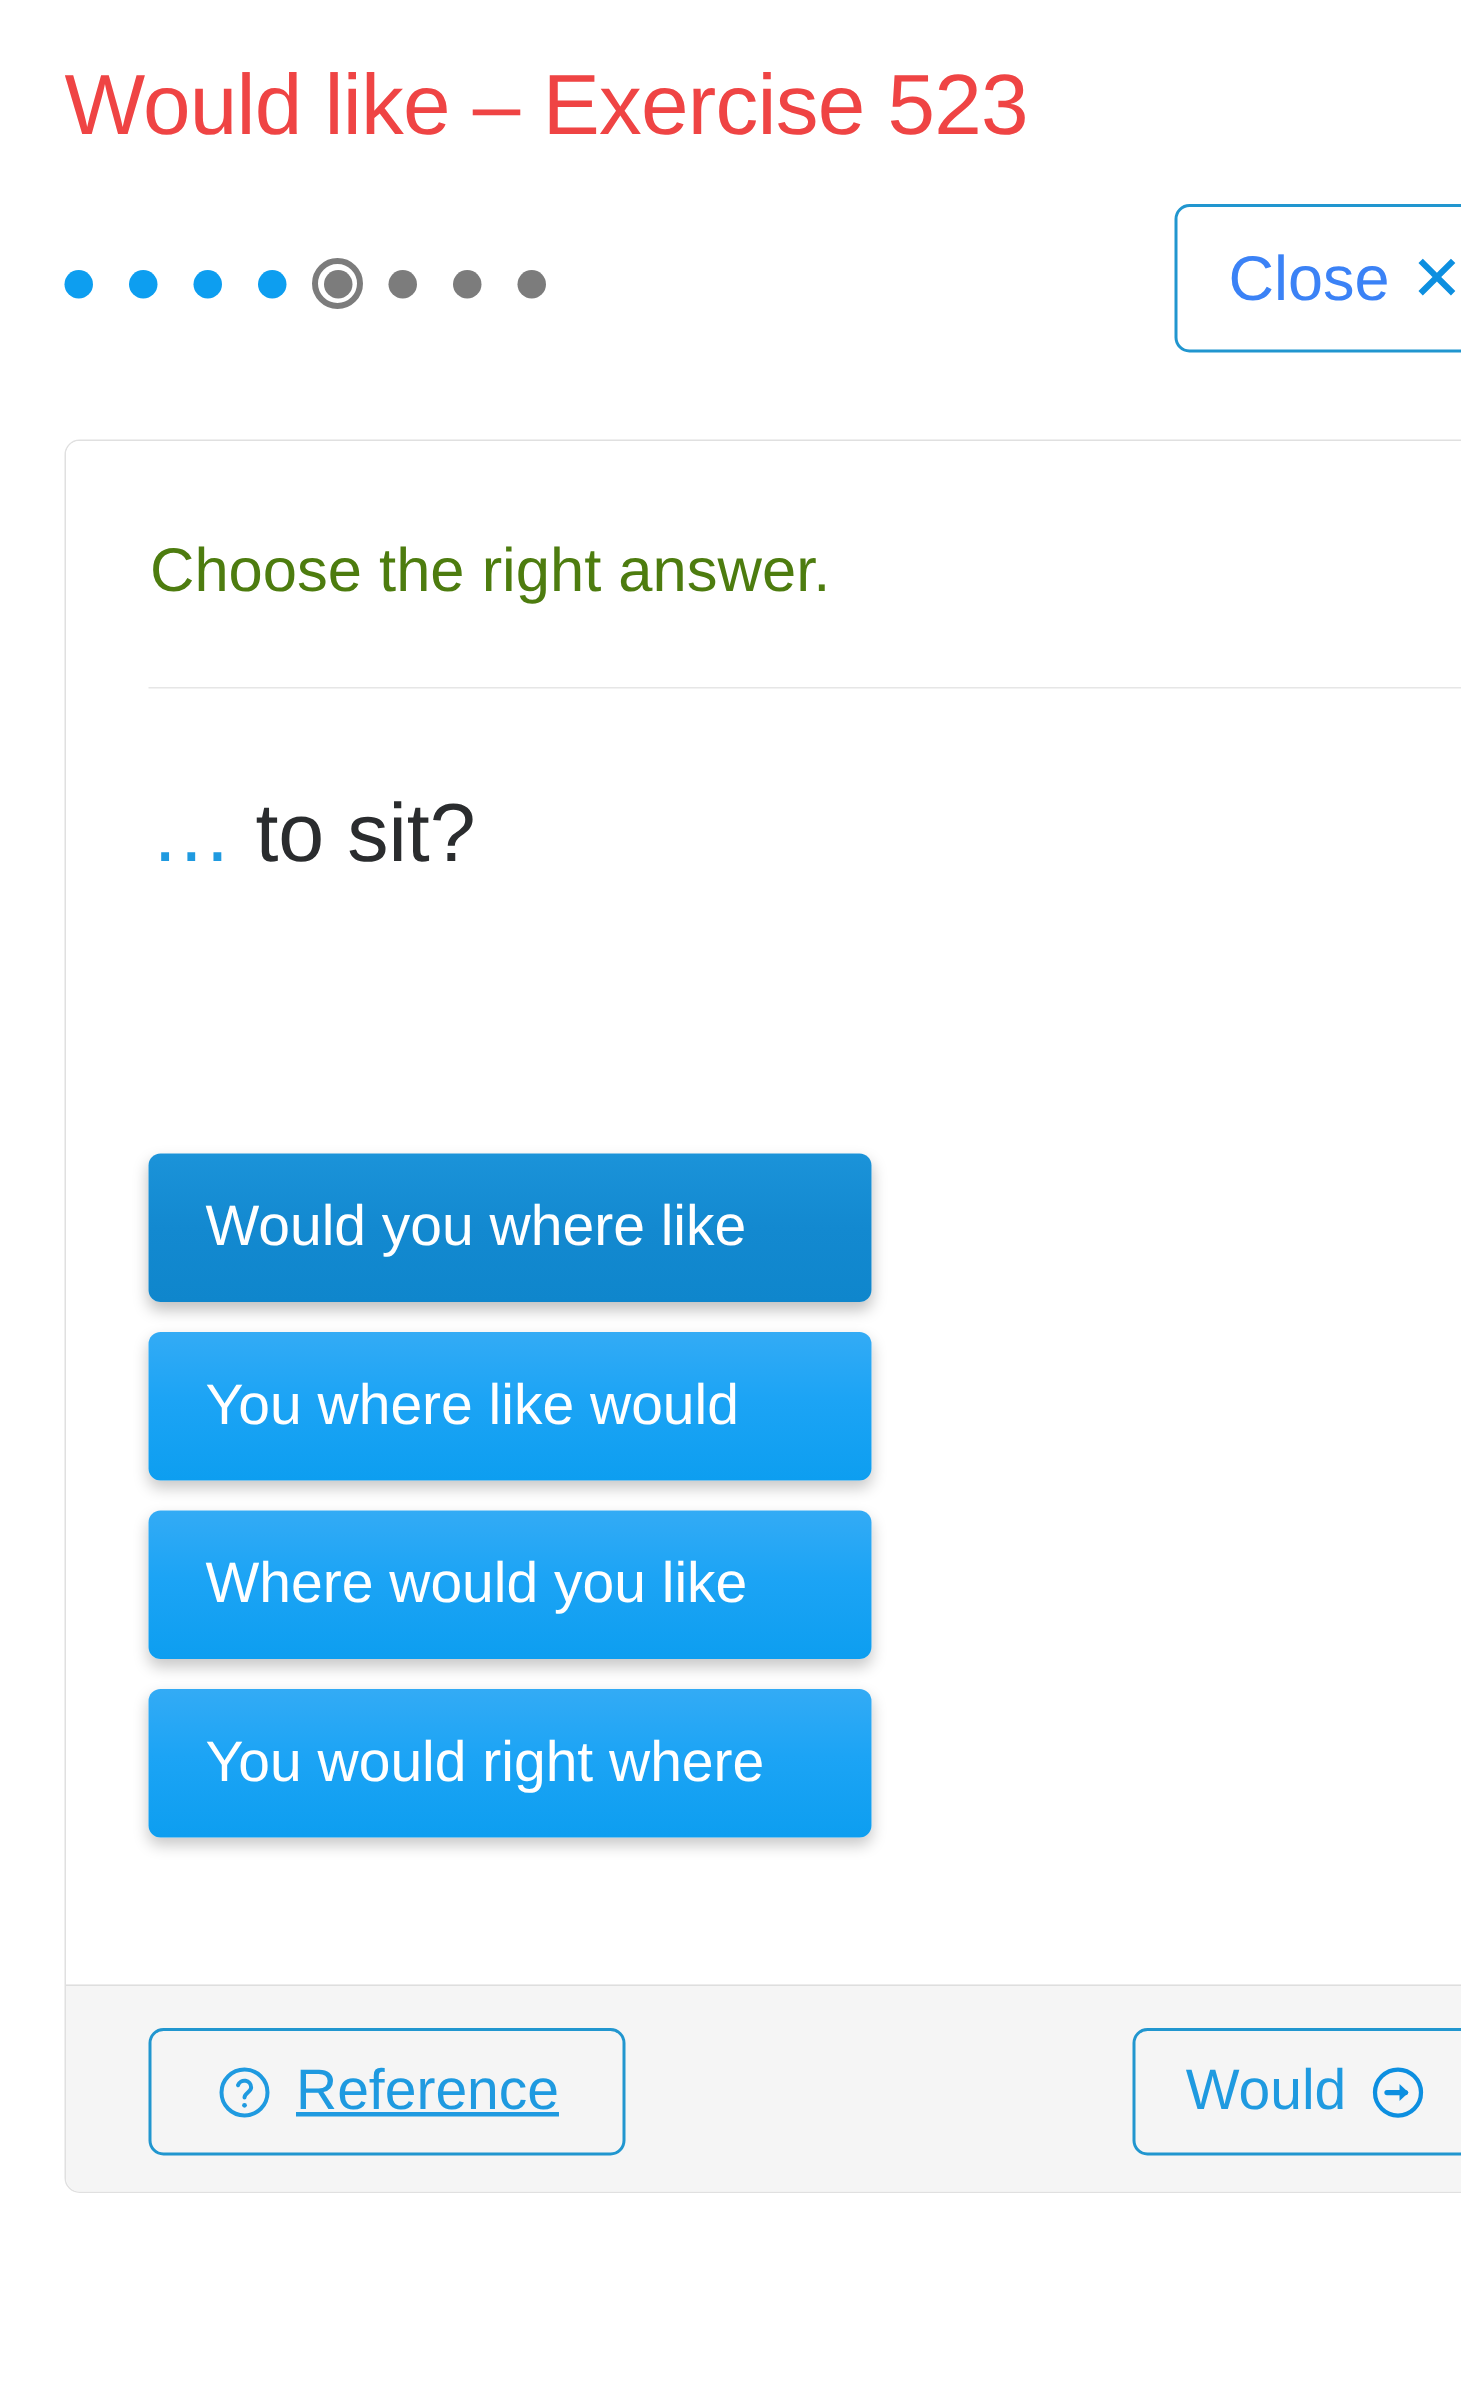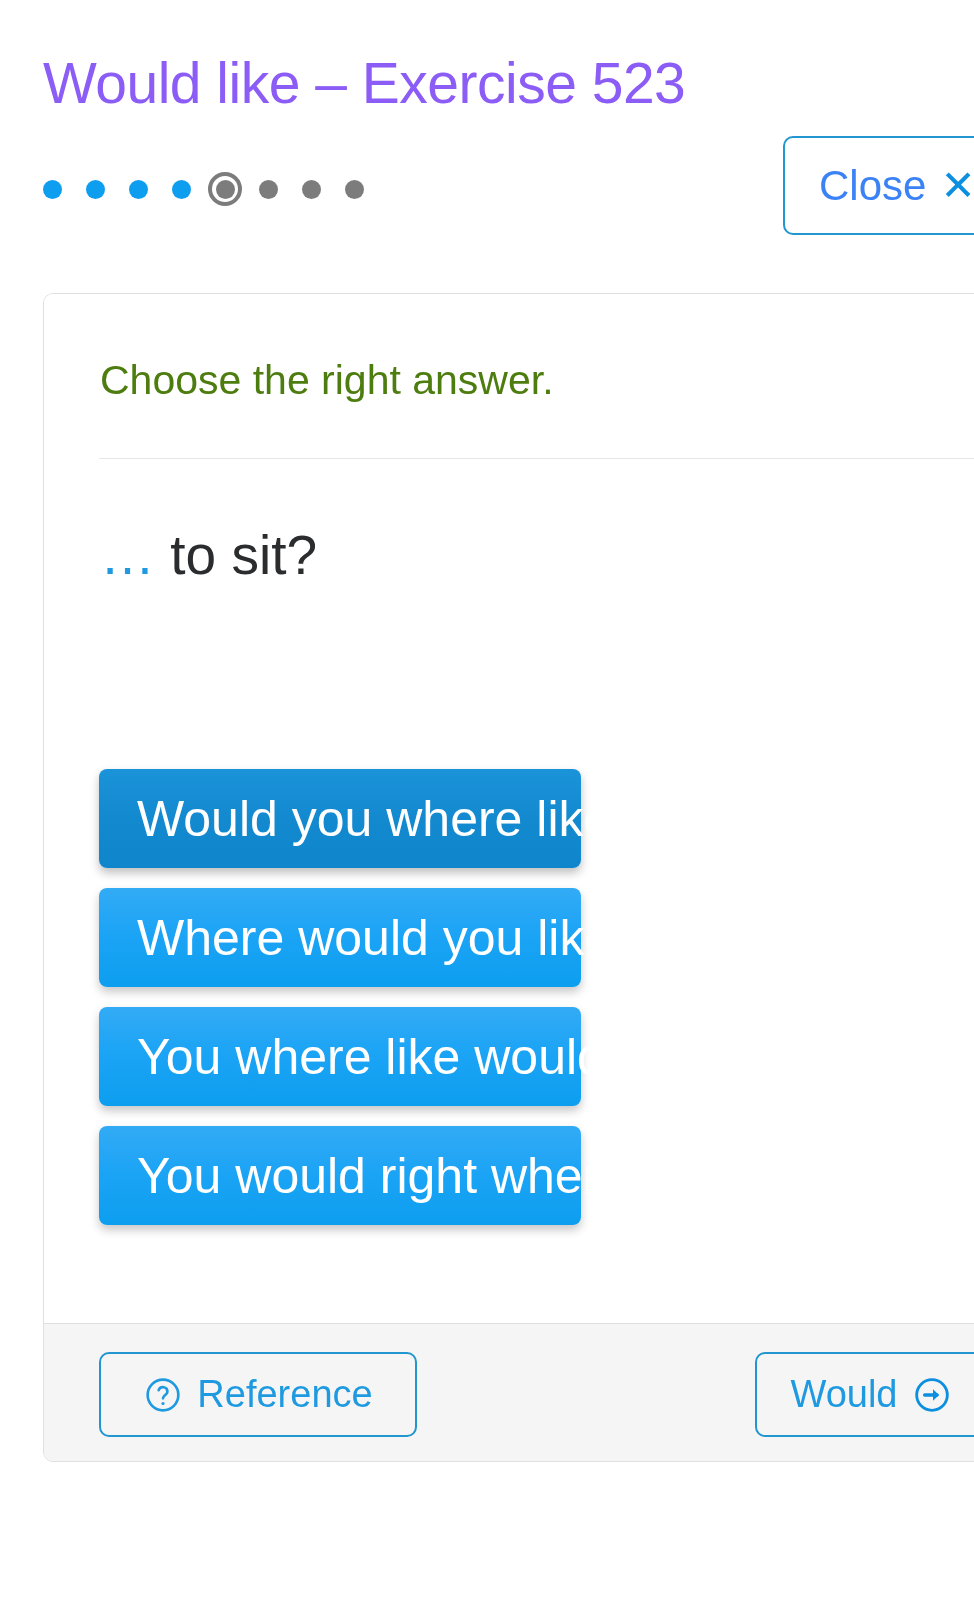--- a/index.html
+++ b/index.html
@@ -20,25 +20,25 @@
     position: relative;
     width: 974px;
     height: 1605px;
     background: #ffffff;
   }
 
   
   .exercise-title {
     position: absolute;
     left: 43px;
-    top: 47px;
+    top: 34px;
     font-size: 57px;
     line-height: 72px;
     font-weight: 400;
-    color: #8b5cf6;
+    color: #ef4444;
     letter-spacing: -0.5px;
     white-space: nowrap;
   }
 
   .header-row {
     position: absolute;
     left: 0;
     top: 137px;
     width: 974px;
     height: 100px;
@@ -177,21 +177,21 @@
     display: flex;
     flex-direction: column;
     gap: 20px;
   }
   .option {
     width: 482px;
     height: 99px;
     border: none;
     border-radius: 8px;
     color: #ffffff;
-    font-size: 50px;
+    font-size: 38px;
     font-family: "Liberation Sans", sans-serif;
     text-align: left;
     padding: 16px 38px;
     display: flex;
     align-items: center;
     background: linear-gradient(180deg, #33abf5 0%, #1ca4f5 45%, #0d9ef0 100%);
     box-shadow: 0 5px 10px rgba(0,0,0,0.22);
     cursor: pointer;
     white-space: nowrap;
   }
@@ -219,21 +219,21 @@
     font-size: 38px;
     font-family: "Liberation Sans", sans-serif;
     display: flex;
     align-items: center;
     justify-content: center;
     gap: 14px;
     padding: 0 28px;
     white-space: nowrap;
     cursor: pointer;
   }
-  .reference-btn { left: 55px; min-width: 318px; }
+  .reference-btn { left: 55px; min-width: 318px; text-decoration: underline; }
   .skip-btn { left: 711px; min-width: 232px; }
 
   .ico {
     display: inline-flex;
     align-items: center;
     justify-content: center;
     flex: 0 0 auto;
   }
   .ico svg { display: block; }
 </style>
@@ -271,22 +271,22 @@
       <div class="prompt">Choose the right answer.</div>
 
       <div class="divider"></div>
 
       <div class="sentence">
         <span class="blank">…</span><span> to sit?</span>
       </div>
 
       <div class="options">
         <button class="option active">Would you where like</button>
+        <button class="option">You where like would</button>
         <button class="option">Where would you like</button>
-        <button class="option">You where like would</button>
         <button class="option">You would right where</button>
       </div>
 
     </div>
 
     <div class="card-footer">
 
       <div class="footer-btn reference-btn">
         <span class="ico">
           <svg width="40" height="40" viewBox="0 0 24 24" fill="none" stroke="#1f9ae0" stroke-width="1.6">

